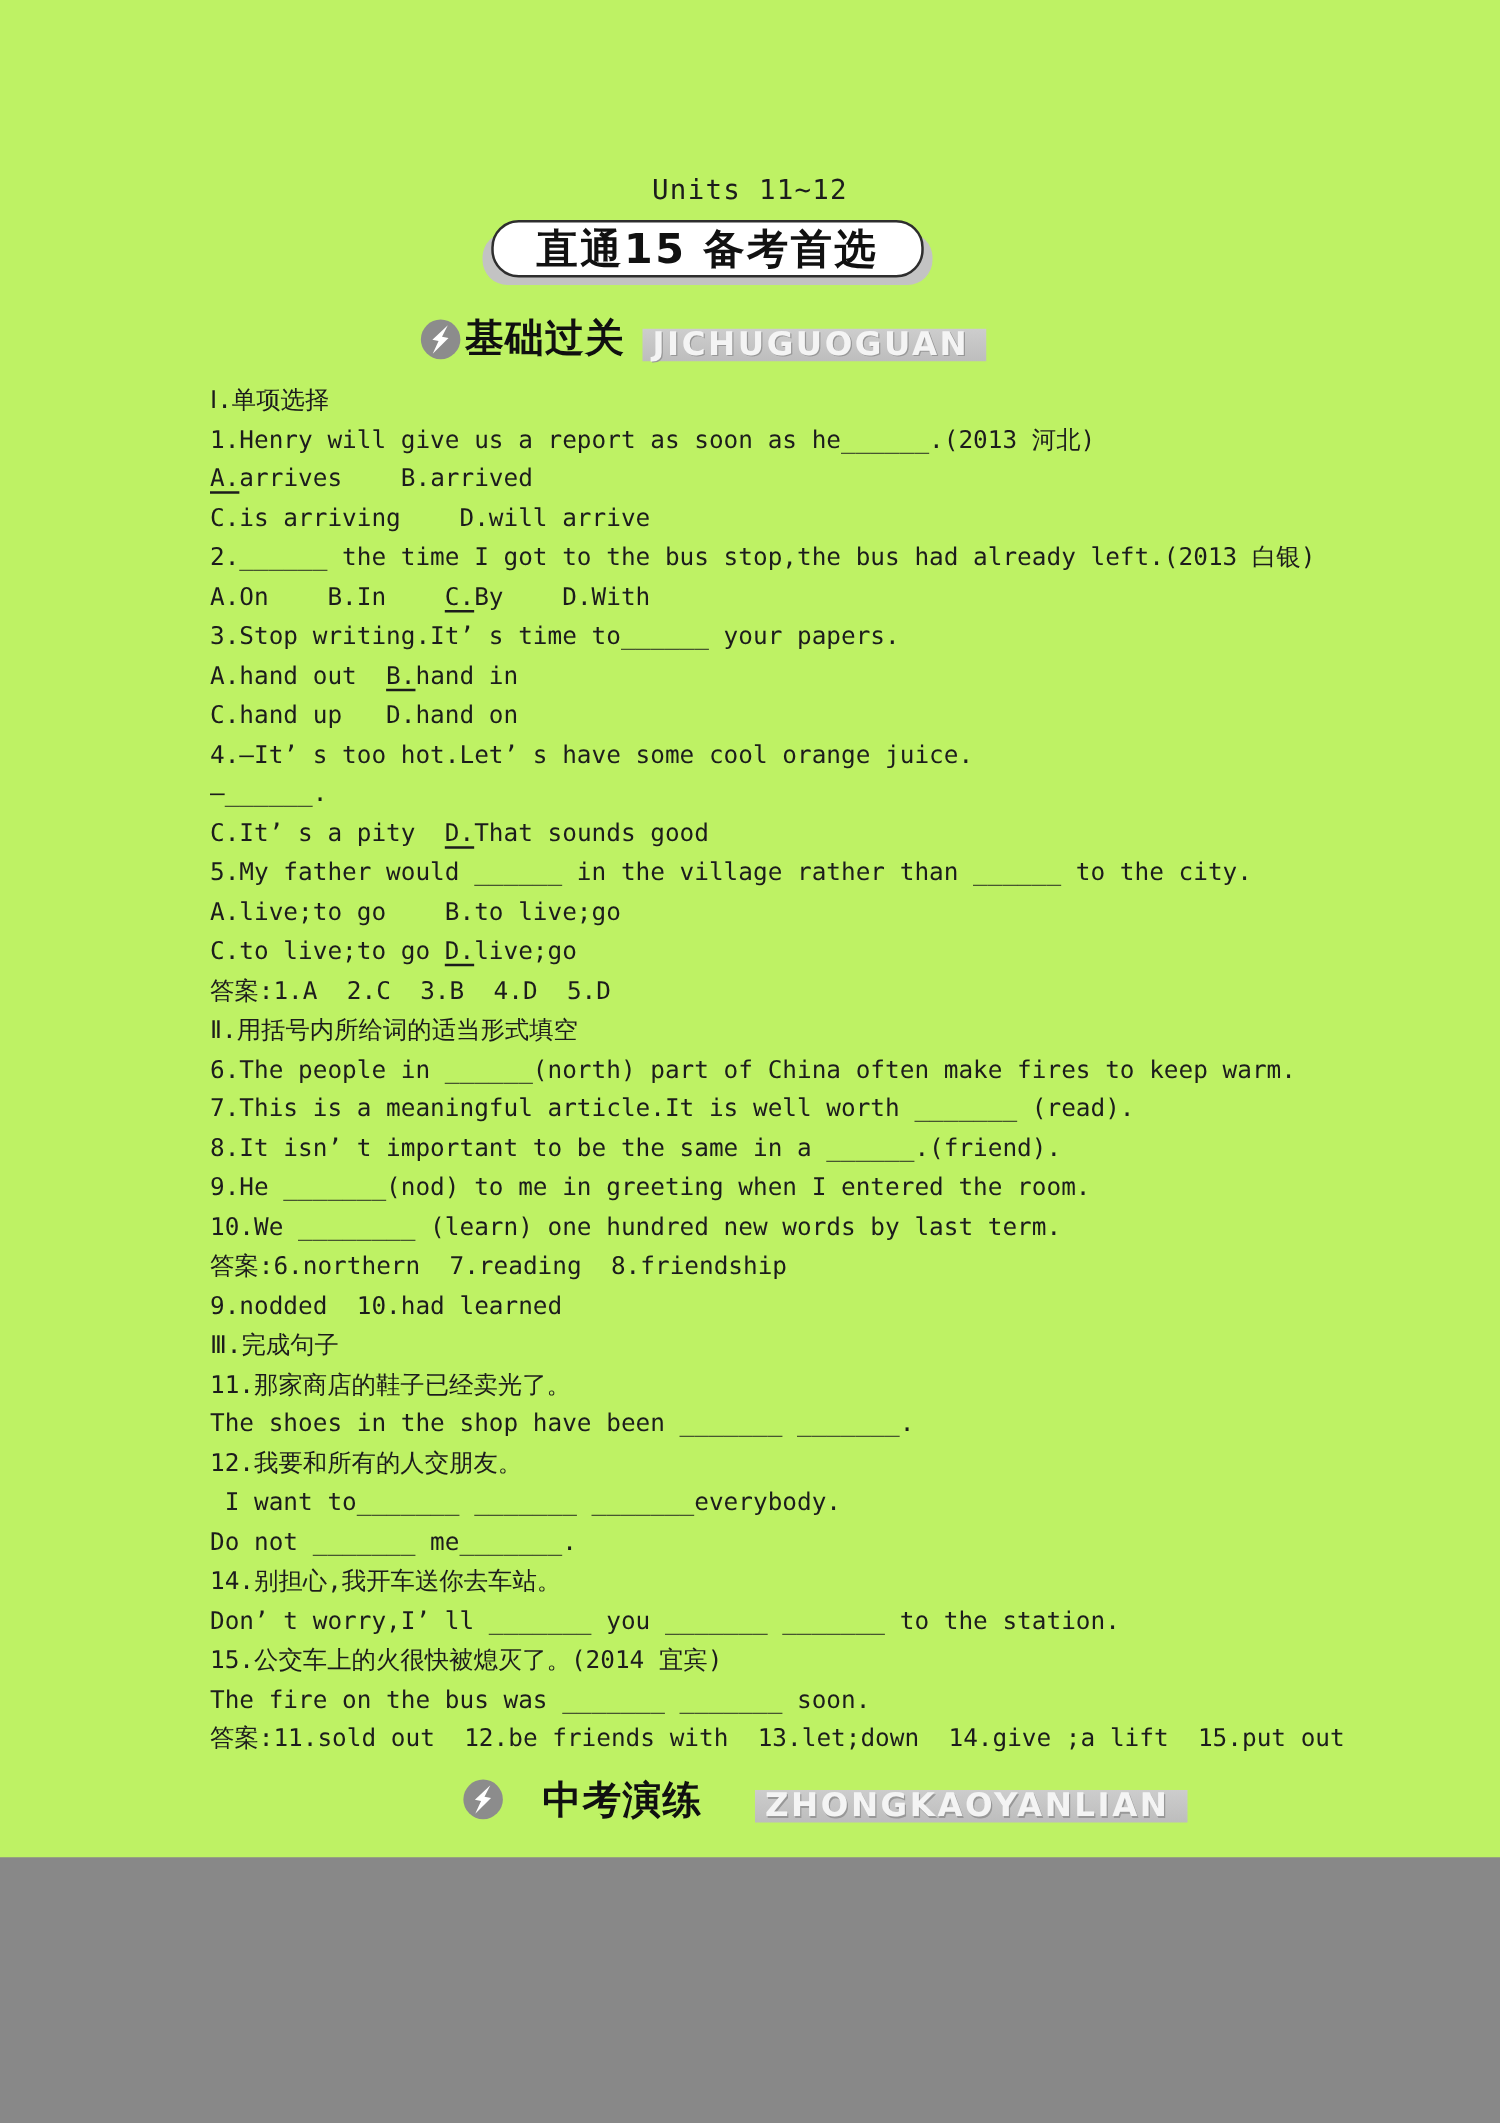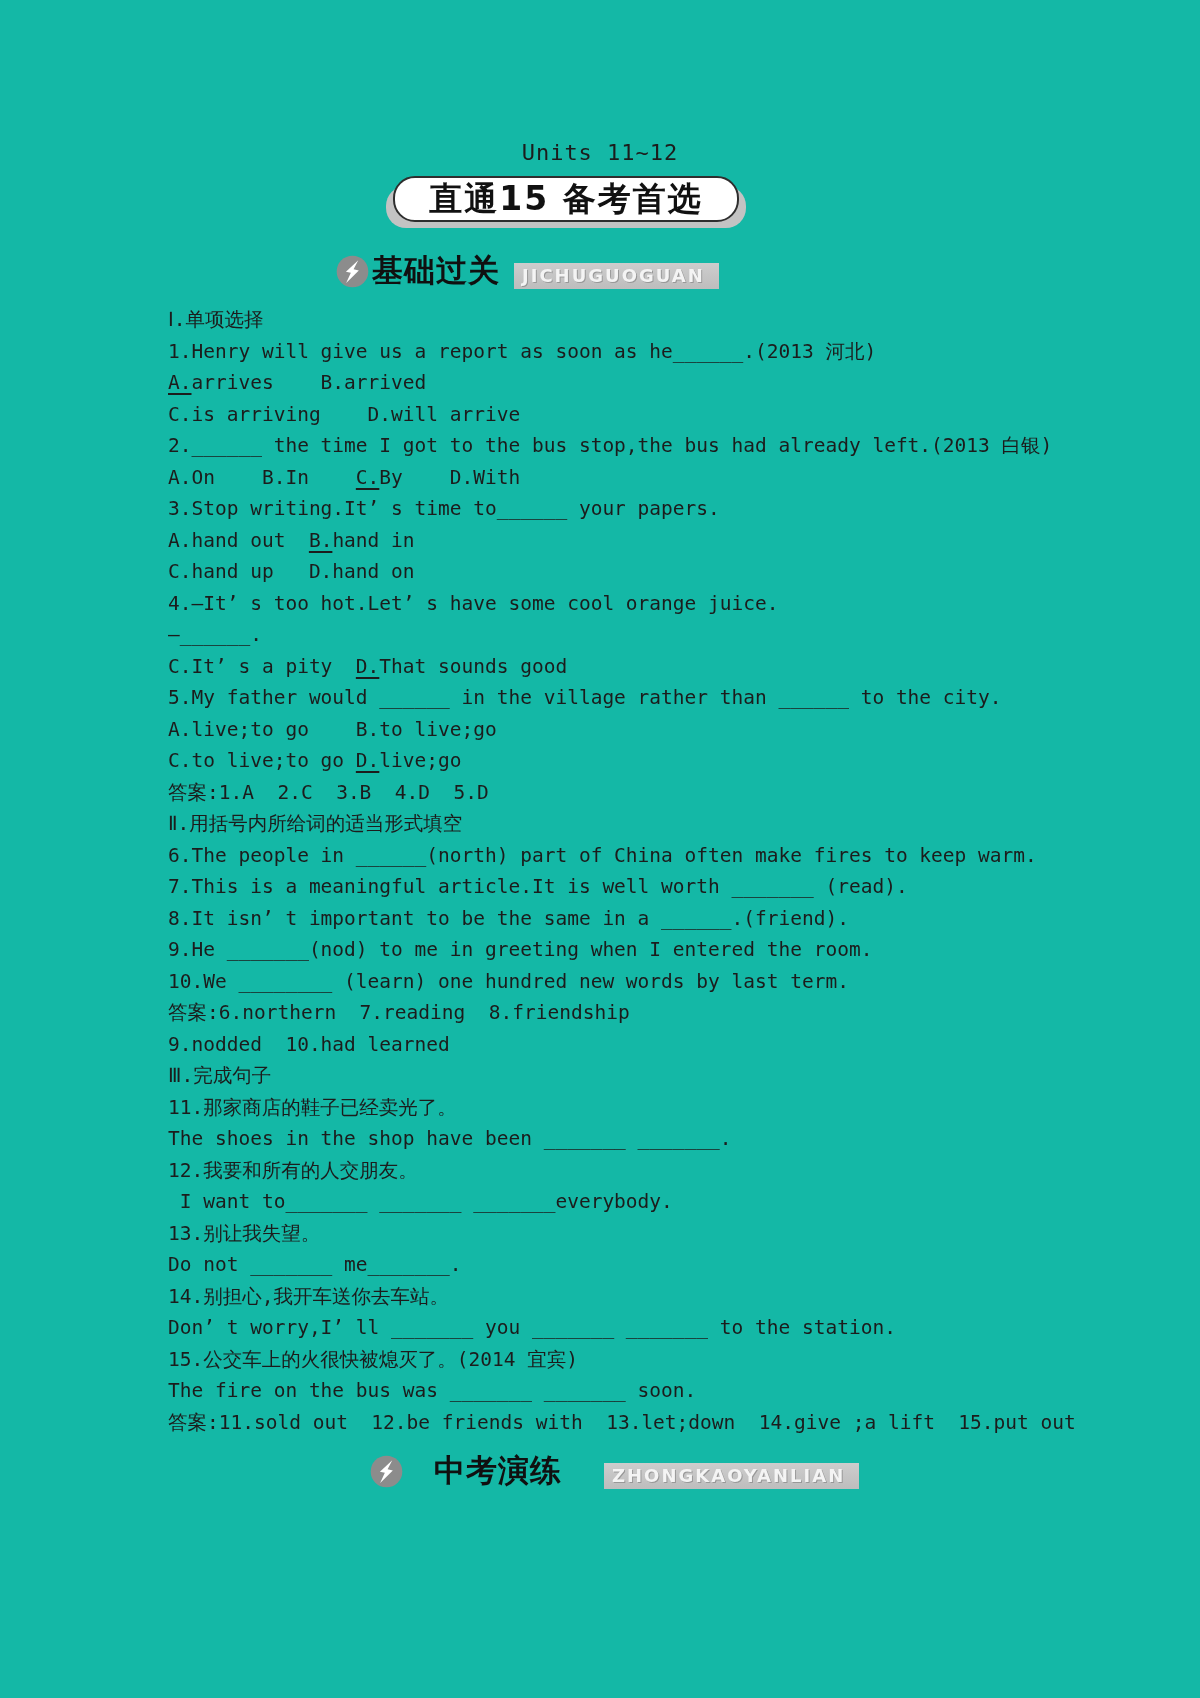--- a/index.html
+++ b/index.html
@@ -1,21 +1,21 @@
 <!DOCTYPE html>
 <html><head>
 <meta charset="utf-8">
 <style>
   * { margin:0; padding:0; box-sizing:border-box; }
   html,body { background:#888; }
   .page {
     position:relative;
-    width:1200px; height:1698px;
+    width:1200px; height:1486px;
     margin:0 auto;
-    background:#14b8a6;
+    background:#bef264;
     color:#1c1c1c;
     font-family:"DejaVu Sans Mono","Liberation Mono",monospace;
     overflow:hidden;
   }
   .unit-title {
     padding-top:140px;
     text-align:center;
     font-size:22px;
     line-height:26px;
     letter-spacing:1px;
@@ -55,21 +55,21 @@
   }
   .sec-pinyin {
     align-self:flex-end;
     margin-left:14px;
     margin-bottom:1px;
     background:linear-gradient(#cdcdcd,#bdbdbd);
     color:#f4f4f4;
     text-shadow:1px 1px 0 #989898;
     font-family:"DejaVu Sans","Liberation Sans",sans-serif;
     font-weight:bold;
-    font-size:18px;
+    font-size:26px;
     letter-spacing:2px;
     line-height:24px;
     padding:1px 14px 1px 8px;
     white-space:pre;
   }
   .body-block {
     margin:14px 0 0 168px;
     width:1010px;
     font-size:19.5px;
     line-height:31.5px;
@@ -126,21 +126,20 @@
       <div class="line"><span>8.It isn’ t important to be the same in a ______.(friend).</span></div>
       <div class="line"><span>9.He _______(nod) to me in greeting when I entered the room.</span></div>
       <div class="line"><span>10.We ________ (learn) one hundred new words by last term.</span></div>
       <div class="line"><span>答案:6.northern  7.reading  8.friendship</span></div>
       <div class="line"><span>9.nodded  10.had learned</span></div>
       <div class="line"><span>Ⅲ.完成句子</span></div>
       <div class="line"><span>11.那家商店的鞋子已经卖光了。</span></div>
       <div class="line"><span>The shoes in the shop have been _______ _______.</span></div>
       <div class="line"><span>12.我要和所有的人交朋友。</span></div>
       <div class="line"><span> I want to_______ _______ _______everybody.</span></div>
-      <div class="line"><span>13.别让我失望。</span></div>
       <div class="line"><span>Do not _______ me_______.</span></div>
       <div class="line"><span>14.别担心,我开车送你去车站。</span></div>
       <div class="line"><span>Don’ t worry,I’ ll _______ you _______ _______ to the station.</span></div>
       <div class="line"><span>15.公交车上的火很快被熄灭了。(2014 宜宾)</span></div>
       <div class="line"><span>The fire on the bus was _______ _______ soon.</span></div>
       <div class="line"><span>答案:11.sold out  12.be friends with  13.let;down  14.give ;a lift  15.put out</span></div>
     </div>
 
   <div class="sec-header second">
     <span class="sec-icon">

